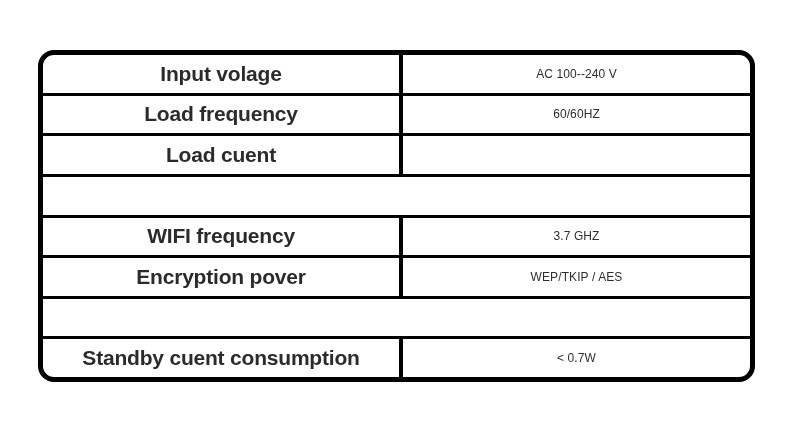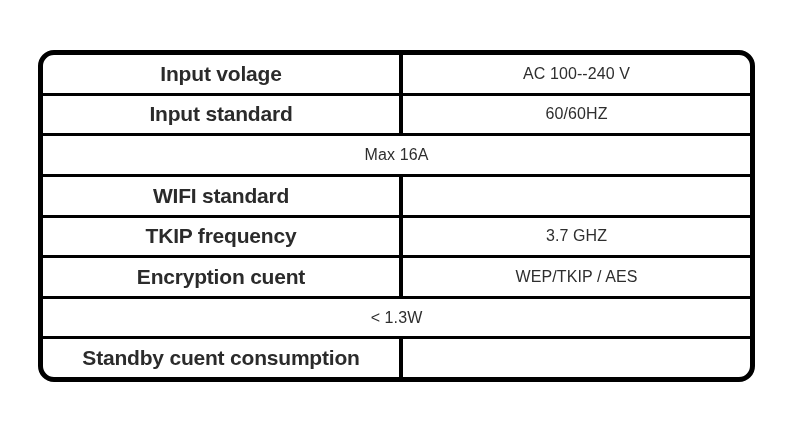--- a/index.html
+++ b/index.html
@@ -64,64 +64,63 @@
     white-space: nowrap;
   }
 
   .cell-value {
     flex: 1 1 auto;
     display: flex;
     align-items: center;
     justify-content: center;
     box-sizing: border-box;
     padding: 0 6px;
-    font-size: 16px;
+    font-size: 12px;
     font-weight: normal;
     color: #2e2e2e;
     letter-spacing: 0.1px;
     white-space: nowrap;
   }
 </style>
 </head>
 <body>
 
 <div class="page">
 
   <div class="spec-table">
 
     <div class="spec-row">
       <div class="cell-label">Input volage</div>
       <div class="cell-value">AC 100--240 V</div>
     </div>
 
     <div class="spec-row">
-      <div class="cell-label">Input standard</div>
+      <div class="cell-label">Load frequency</div>
       <div class="cell-value">60/60HZ</div>
     </div>
 
     <div class="spec-row">
-      <div class="cell-value">Max 16A</div>
+      <div class="cell-label">Load cuent</div>
     </div>
 
     <div class="spec-row">
-      <div class="cell-label">WIFI standard</div>
     </div>
 
     <div class="spec-row">
-      <div class="cell-label">TKIP frequency</div>
+      <div class="cell-label">WIFI frequency</div>
       <div class="cell-value">3.7 GHZ</div>
     </div>
 
     <div class="spec-row">
-      <div class="cell-label">Encryption cuent</div>
+      <div class="cell-label">Encryption pover</div>
       <div class="cell-value">WEP/TKIP / AES</div>
     </div>
 
     <div class="spec-row">
-      <div class="cell-value">&lt; 1.3W</div>
     </div>
 
     <div class="spec-row">
       <div class="cell-label">Standby cuent consumption</div>
+      <div class="cell-value">&lt; 0.7W</div>
     </div>
 
   </div>
 </div>
 
 </body></html>

